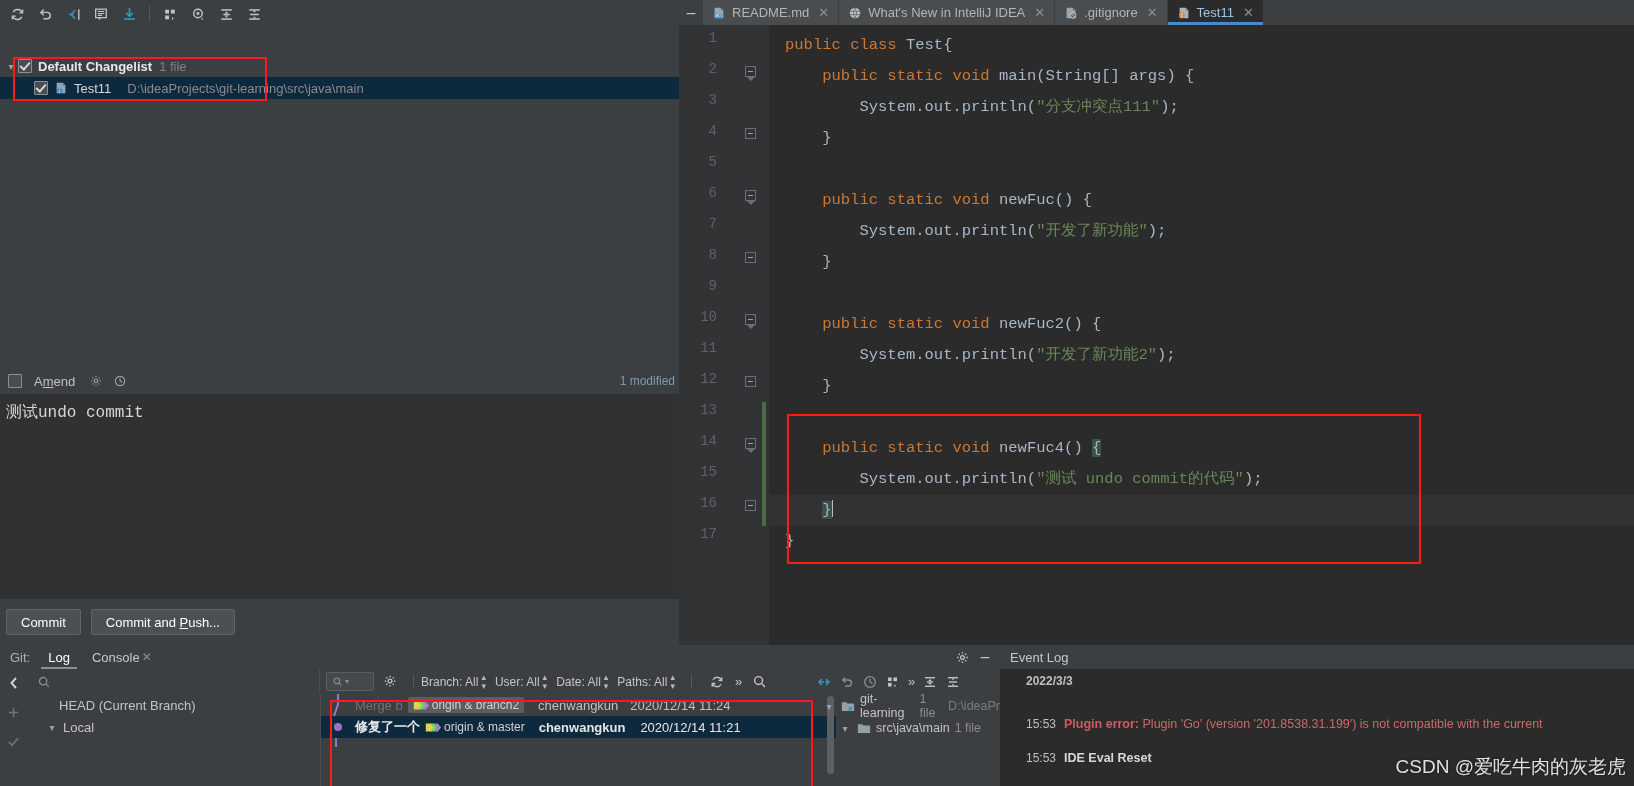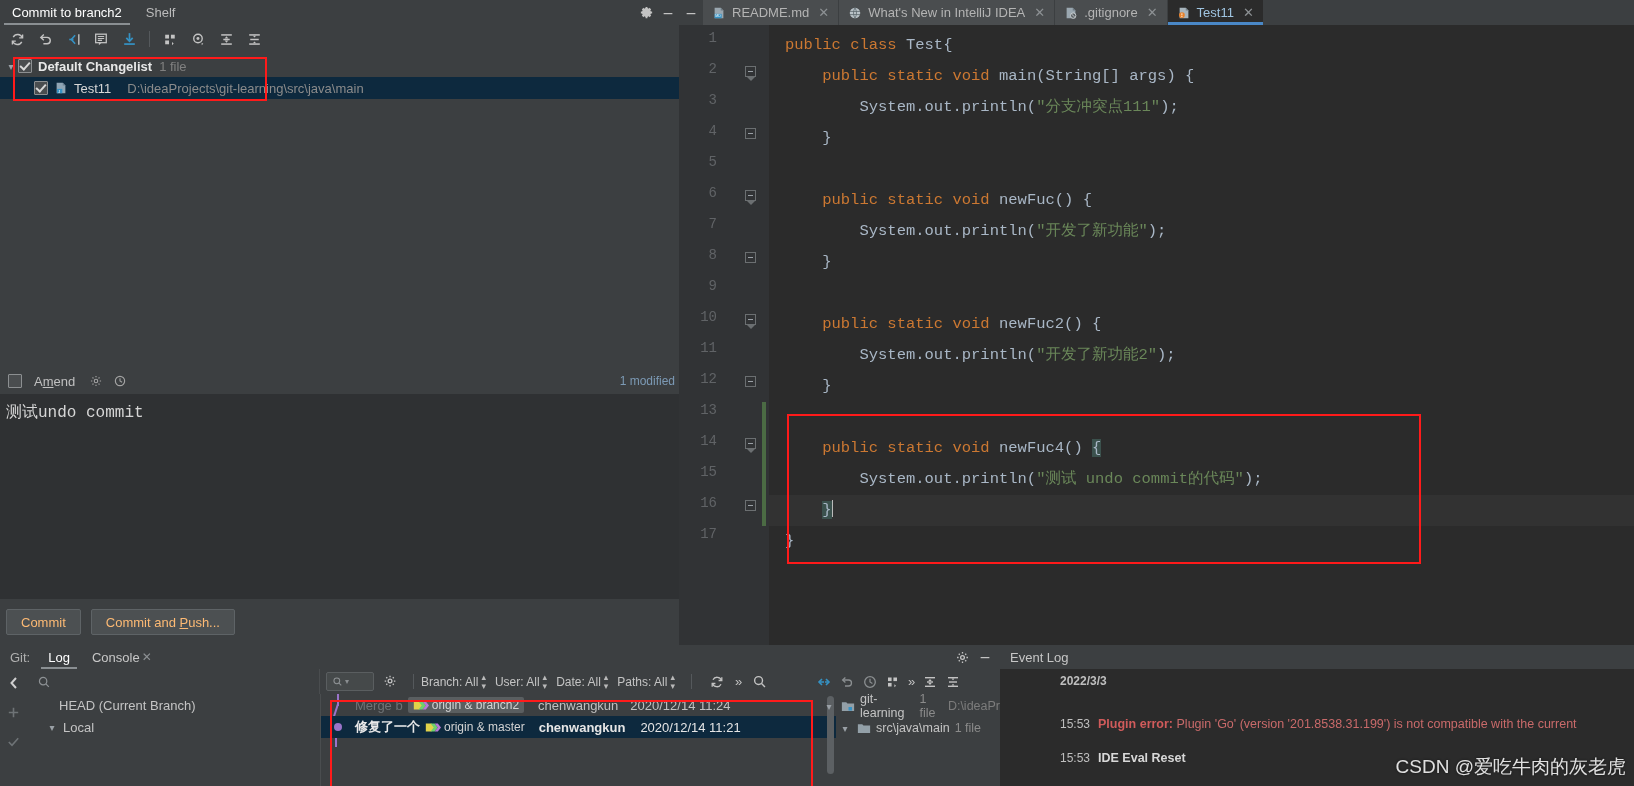--- a/index.html
+++ b/index.html
@@ -46,21 +46,21 @@
   .amendbar .gear{margin-left:14px;}
   .amendbar .clock{margin-left:10px;}
   .amendbar .right{margin-left:auto;margin-right:12px;color:#7c9ab5;font-size:12px;}
 
   .msgarea{position:absolute;left:0;top:394px;width:679px;height:205px;background:#2f3133;
     color:#d6d6d6;font-family:"Liberation Mono","DejaVu Sans Mono",monospace;font-size:16px;
     padding:8px 6px;box-sizing:border-box;}
 
   .cbuttons{position:absolute;left:0;top:599px;width:679px;height:46px;background:#3c3f41;display:flex;align-items:center;padding-left:6px;gap:10px;}
   .btn{height:26px;min-width:74px;padding:0 14px;background:#4c5052;border:1px solid #5e6366;border-radius:2px;
-       color:#fdba74;font-size:13px;display:flex;align-items:center;justify-content:center;box-sizing:border-box;}
+       color:#ffffff;font-size:13px;display:flex;align-items:center;justify-content:center;box-sizing:border-box;}
   .btn u{text-decoration:underline;}
 
   
   .editorpane{position:absolute;left:679px;top:0;width:955px;height:645px;background:#2b2b2b;}
   .etabs{height:25px;background:#3c3f41;display:flex;align-items:stretch;}
   .etabs .minus{width:24px;display:flex;align-items:center;justify-content:center;color:#9aa0a6;}
   .etab{display:flex;align-items:center;gap:6px;padding:0 9px;font-size:13px;color:#b4b4b4;position:relative;background:#4e5254;margin-right:1px;}
   .etab.inactive{background:#4a4d4f;}
   .etab.active{background:#2b2b2b;color:#9fc4e0;}
   .etab.active:after{content:"";position:absolute;left:0;right:0;bottom:0;height:3px;background:#4a88c7;}
@@ -149,40 +149,20 @@
   .watermark{position:absolute;right:8px;bottom:6px;color:#e9e9e9;font-size:19px;opacity:.95;
     font-family:"Liberation Sans",sans-serif;z-index:60;text-shadow:0 0 3px rgba(0,0,0,.6);}
 </style>
 </head>
 <body>
 
 <div class="root">
 
   <div class="commitpane">
 
-    <div class="ctabs">
-      <div class="ctab active">
-        <span>Commit to branch2</span>
-      </div>
-      <div class="ctab">
-        <span>Shelf</span>
-      </div>
-      <div class="spacer"></div>
-      <div class="winbtn">
-        <svg width="15" height="15" viewBox="0 0 16 16">
-            <path fill="#c3c3c3" d="M8 5.2A2.8 2.8 0 1 0 8 10.8 2.8 2.8 0 0 0 8 5.2zm0 4.3a1.5 1.5 0 1 1 0-3 1.5 1.5 0 0 1 0 3z"></path>
-            <path fill="#c3c3c3" d="M14 7h-1.3a4.8 4.8 0 0 0-.6-1.4l.9-.9-1.7-1.7-.9.9A4.8 4.8 0 0 0 9 3.3V2H7v1.3c-.5.1-1 .3-1.4.6l-.9-.9-1.7 1.7.9.9c-.3.4-.5.9-.6 1.4H2v2h1.3c.1.5.3 1 .6 1.4l-.9.9 1.7 1.7.9-.9c.4.3.9.5 1.4.6V14h2v-1.3c.5-.1 1-.3 1.4-.6l.9.9 1.7-1.7-.9-.9c.3-.4.5-.9.6-1.4H14V7z"></path>
-          </svg>
-      </div>
-      <div class="winbtn">
-        <svg width="14" height="14" viewBox="0 0 16 16">
-            <rect x="3" y="8" width="10" height="1.4" fill="#c3c3c3"></rect>
-          </svg>
-      </div>
-    </div>
 
     <div class="ctoolbar">
       <div class="tbtn">
         <svg width="17" height="17" viewBox="0 0 16 16" fill="none" stroke="#c3c3c3" stroke-width="1.3">
             <path d="M12.5 6.5A4.6 4.6 0 0 0 4 5.8"></path>
             <path d="M3.5 9.5A4.6 4.6 0 0 0 12 10.2"></path>
             <path d="M12.8 3.3v3.2h-3.2"></path>
             <path d="M3.2 12.7V9.5h3.2"></path>
           </svg>
       </div>
@@ -635,21 +615,21 @@
             <rect x="3" y="3.2" width="10" height="1.4" fill="#b9b9b9"></rect>
             <rect x="6.2" y="1.6" width="3.6" height="1.4" fill="#b9b9b9"></rect>
           </svg>
       </span>
       <span class="ico">
         <svg width="16" height="16" viewBox="0 0 16 16">
             <path d="M11 2.2a3.4 3.4 0 0 0-3 5l-5.2 5.2 1.6 1.6 5.2-5.2a3.4 3.4 0 0 0 4.1-4.4l-2 2-1.5-1.5 2-2a3.4 3.4 0 0 0-1.2-.7z" fill="#c99a3e"></path>
           </svg>
       </span>
     </div>
-    <div class="evbody" style="padding-left:60px;">
+    <div class="evbody" style="padding-left:26px;">
       <div class="evdate">2022/3/3</div>
       <div class="evline">
         <span class="evtime">15:53</span>
         <span class="everr"><b>Plugin error:</b><span> Plugin 'Go' (version '201.8538.31.199') is not compatible with the current</span></span>
       </div>
       <div class="evline" style="margin-top:6px;">
         <span class="evtime">15:53</span>
         <span class="evplain">IDE Eval Reset</span>
       </div>
     </div>

